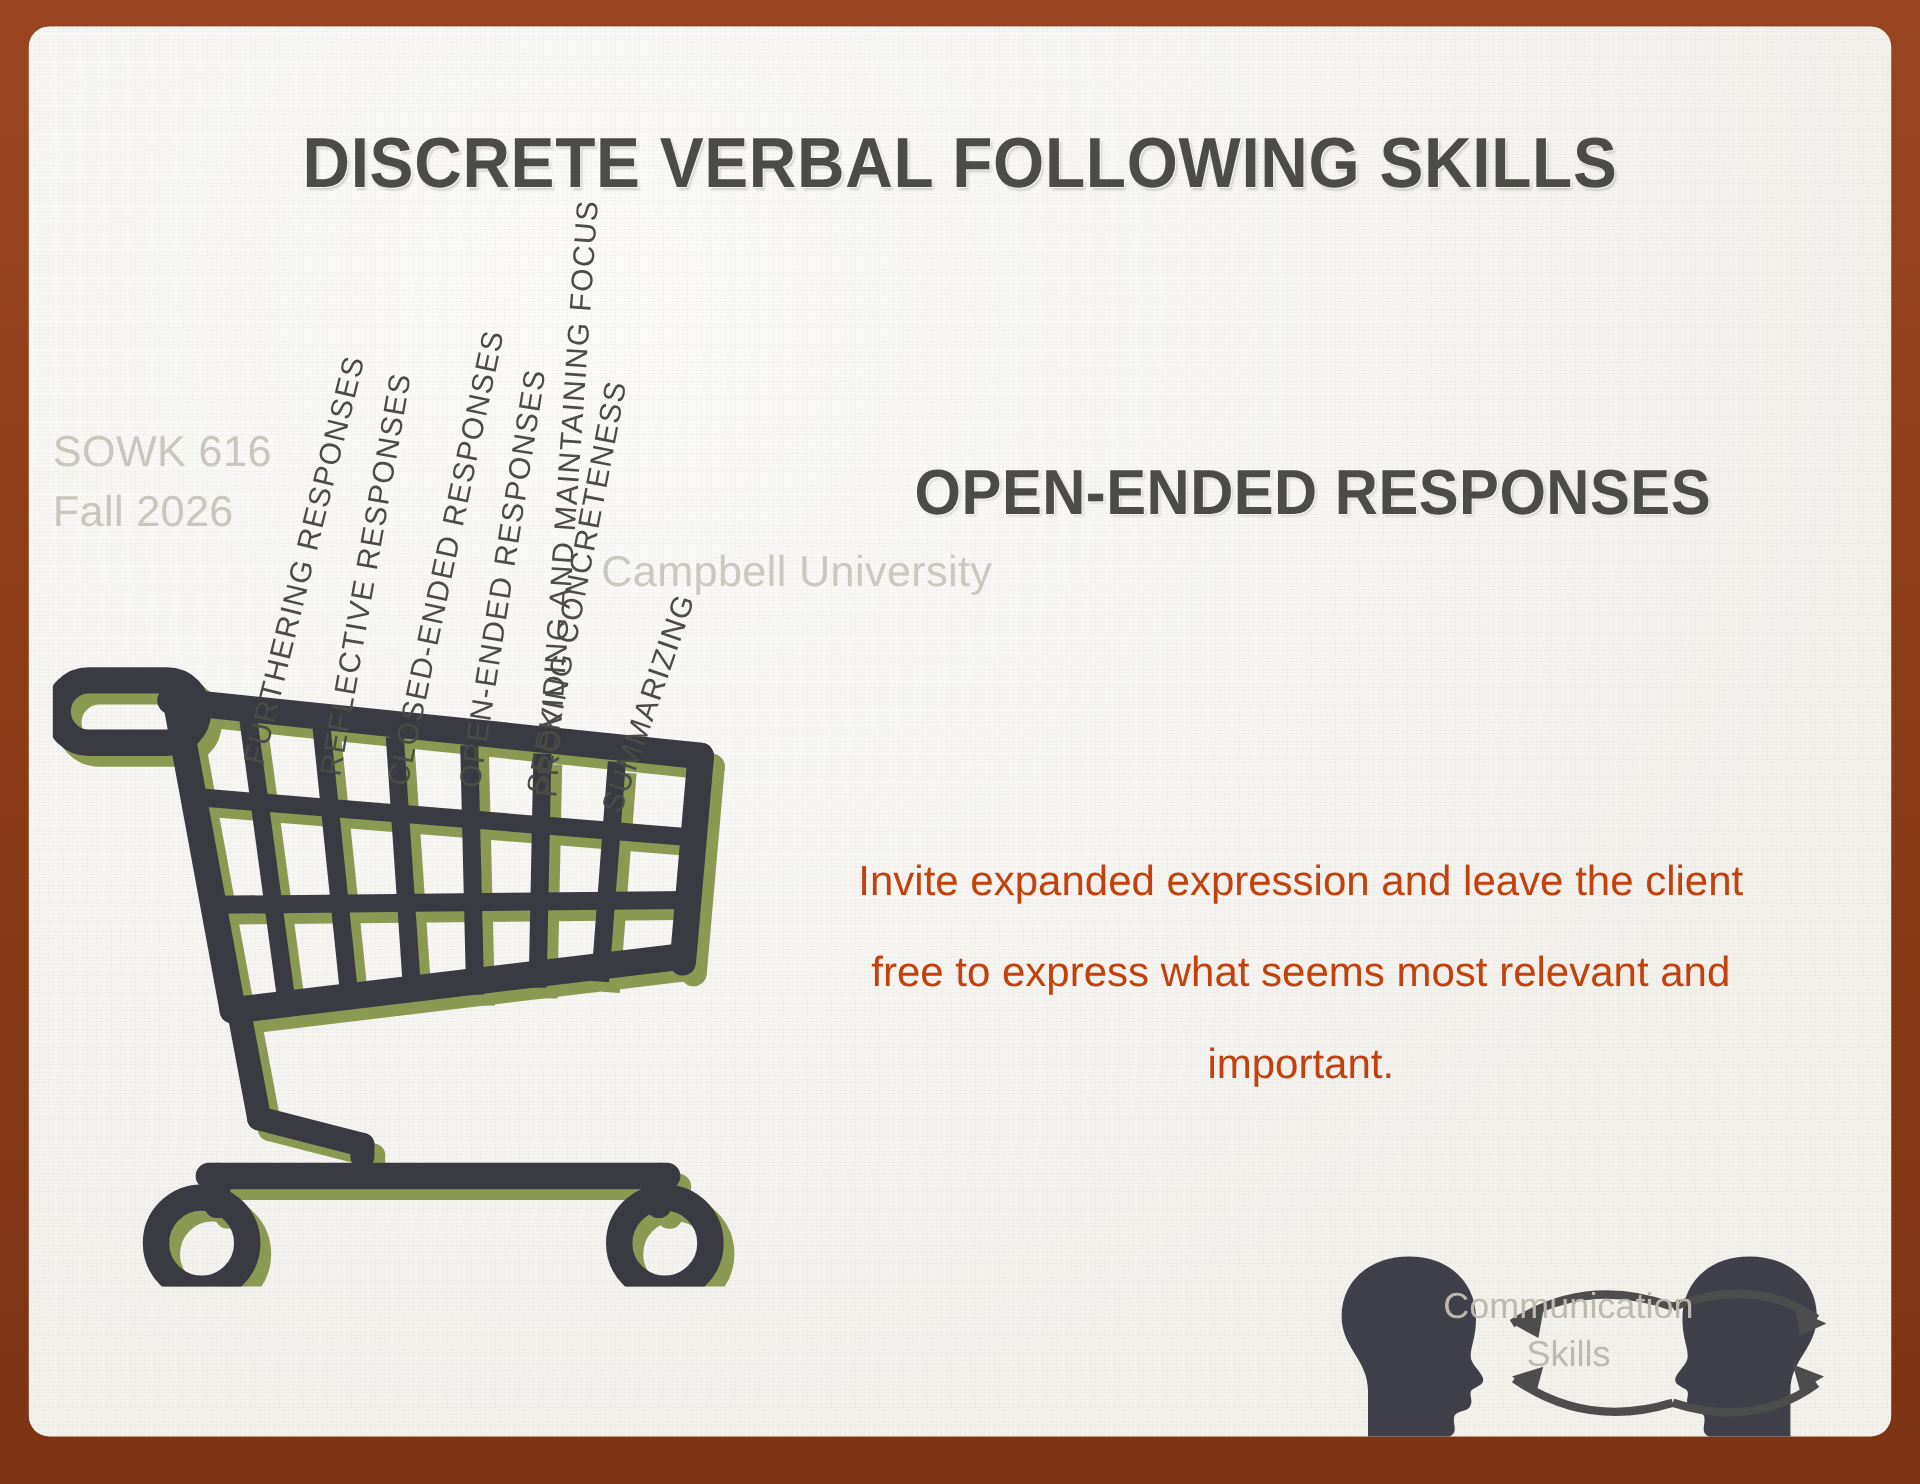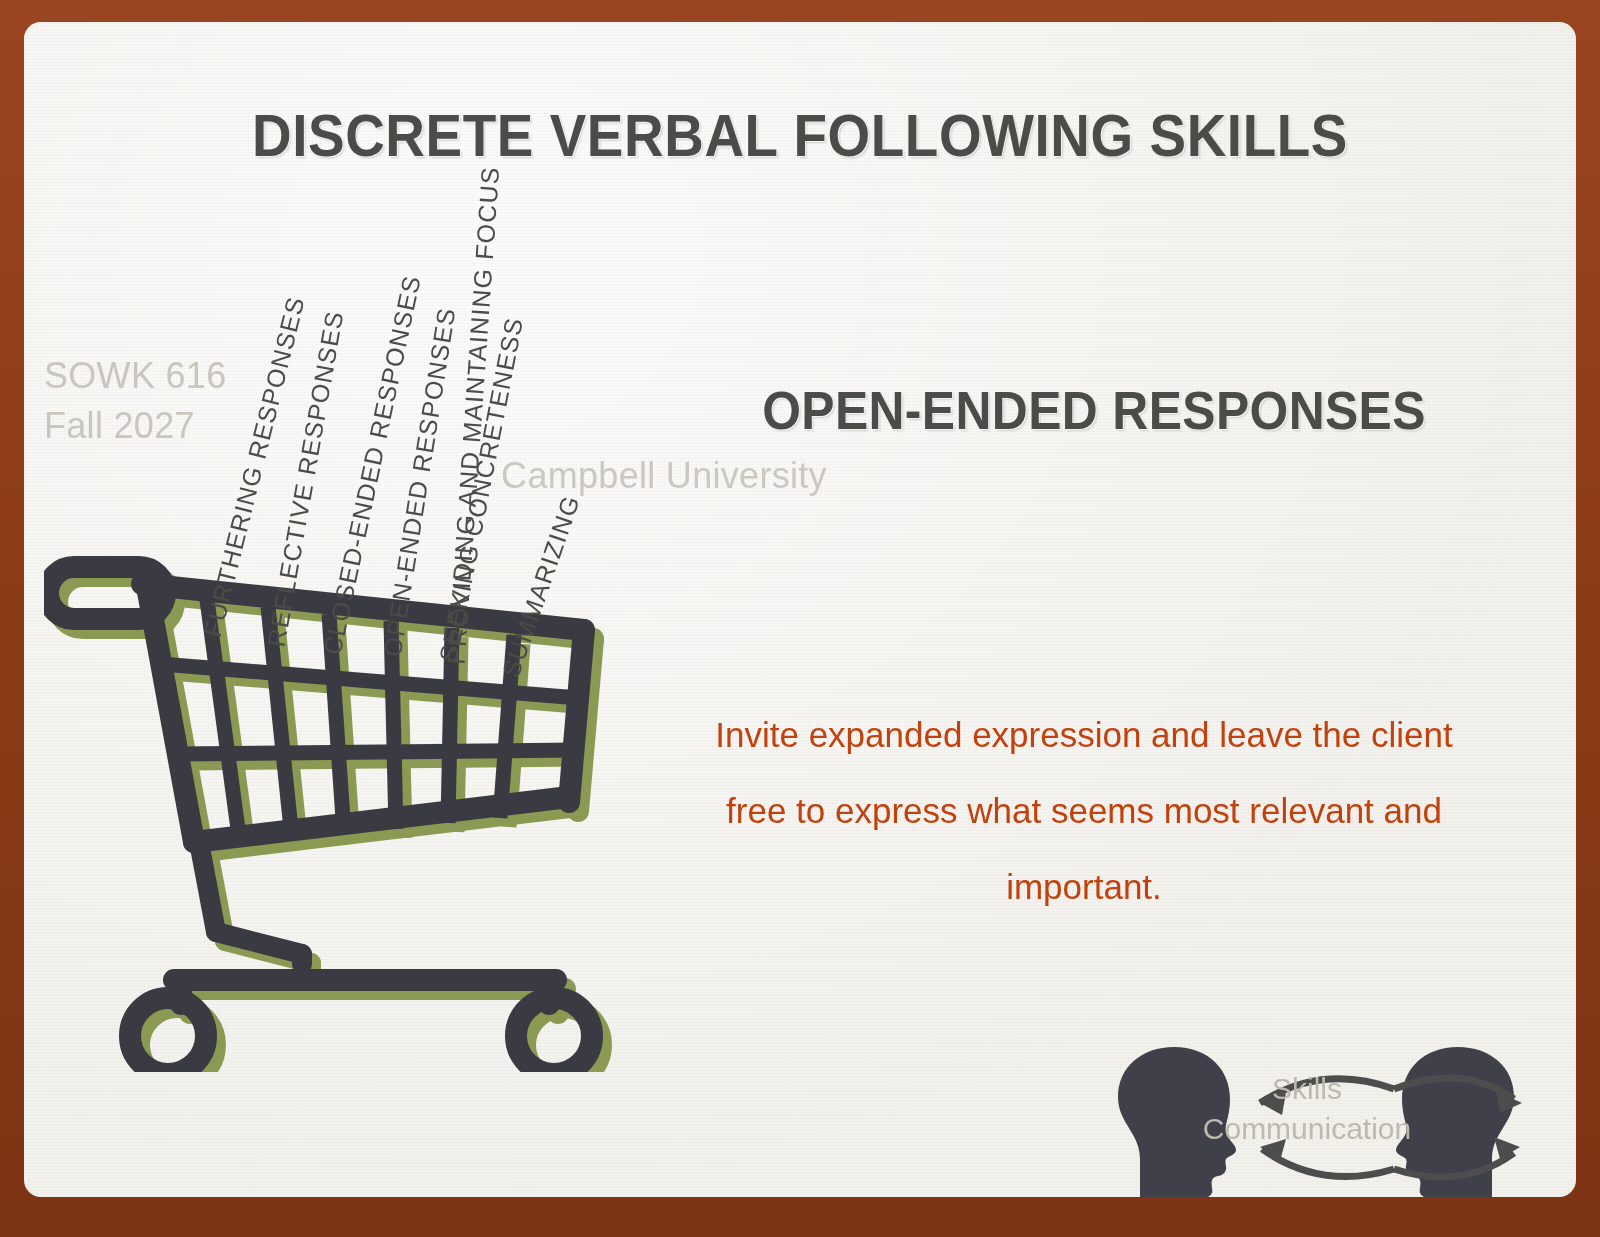--- a/index.html
+++ b/index.html
@@ -188,21 +188,21 @@
       <div class="skill-label" style="left:232px;top:120px;transform:rotate(-80deg);">REFLECTIVE RESPONSES</div>
       <div class="skill-label" style="left:288px;top:128px;transform:rotate(-78deg);">CLOSED-ENDED RESPONSES</div>
       <div class="skill-label" style="left:348px;top:130px;transform:rotate(-81deg);">OPEN-ENDED RESPONSES</div>
       <div class="skill-label" style="left:404px;top:135px;transform:rotate(-79deg);">SEEKING CONCRETENESS</div>
       <div class="skill-label" style="left:412px;top:138px;transform:rotate(-86deg);">PROVIDING AND MAINTAINING FOCUS</div>
       <div class="skill-label" style="left:466px;top:150px;transform:rotate(-71deg);">SUMMARIZING</div>
     </div>
 
     <div class="footer-left">
       <div>SOWK 616</div>
-      <div>Fall 2027</div>
+      <div>Fall 2026</div>
     </div>
 
     <div class="footer-center">
       <div>Campbell University</div>
     </div>
 
     <div id="comm-logo">
       <svg width="560" height="160" viewBox="0 0 560 160">
 
         <g fill="#3f404a">
@@ -245,19 +245,19 @@
         <g fill="none" stroke="#4d4d4d" stroke-width="7">
           <path d="M240 108 Q300 150 372 128"></path>
         </g>
         <polygon points="238,106 264,98 258,120" fill="#4d4d4d"></polygon>
         <g fill="none" stroke="#4d4d4d" stroke-width="7">
           <path d="M372 128 Q440 150 492 112"></path>
         </g>
         <polygon points="498,106 472,96 478,118" fill="#4d4d4d"></polygon>
       </svg>
       <div class="comm-label">
+        <div>Communication</div>
         <div>Skills</div>
-        <div>Communication</div>
       </div>
     </div>
 
   </div>
 </div>
 
 </body></html>

